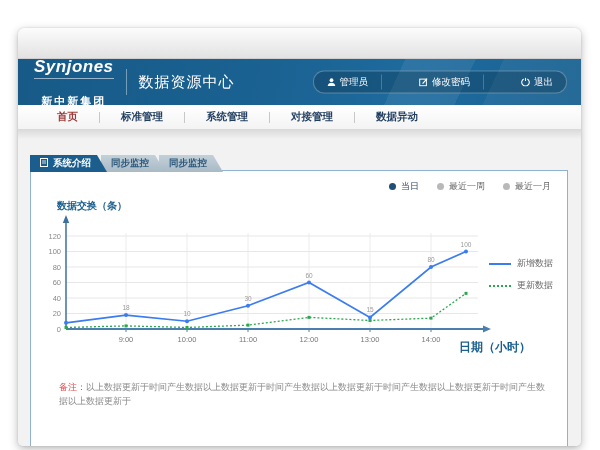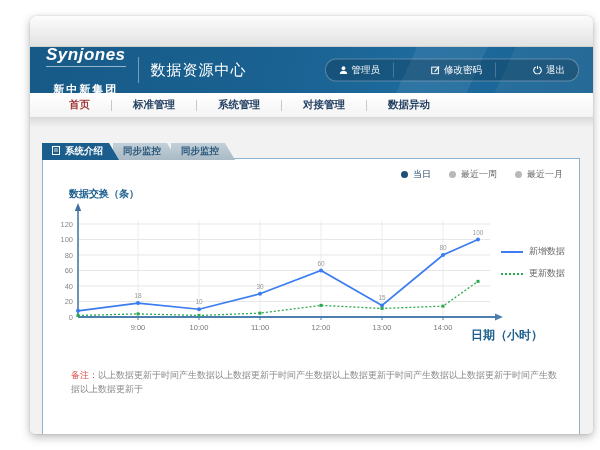--- a/index.html
+++ b/index.html
@@ -2,24 +2,24 @@
 <html><head>
 <meta charset="utf-8">
 <style>
   html,body{margin:0;padding:0;}
   body{
     width:600px;height:450px;position:relative;overflow:hidden;
     background:#ffffff;
     font-family:"Liberation Sans","DejaVu Sans",sans-serif;
   }
   .app-window{
-    position:absolute;left:18px;top:16px;width:563px;height:418px;
+    position:absolute;left:18px;top:28px;width:563px;height:418px;
     border-radius:6px 6px 5px 5px;
     box-shadow:0 3px 10px rgba(0,0,0,.28), 0 0 2px rgba(0,0,0,.15);
-    background:#f2f2f2;overflow:hidden;margin-left:12px;
+    background:#f2f2f2;overflow:hidden;
   }
   
   .chrome{height:30px;background:linear-gradient(#fcfcfc,#e2e2e2);border-bottom:1px solid #cfcfcf;border-radius:6px 6px 0 0;}
   
   .header{
     position:relative;height:46px;background:#1a6292;
     background:linear-gradient(100deg,#175a88 0%,#1a6292 45%,#1e6b9e 70%,#1a6292 100%);
     color:#fff;display:flex;align-items:center;
   }
   .header:before{content:"";position:absolute;right:0;top:0;bottom:0;width:260px;

